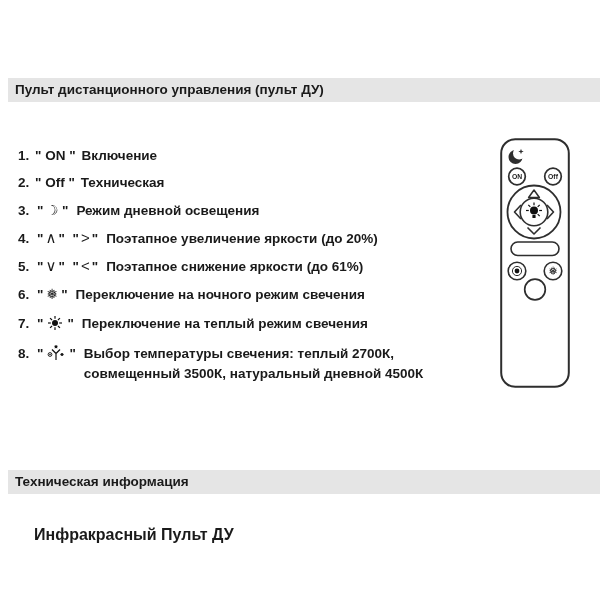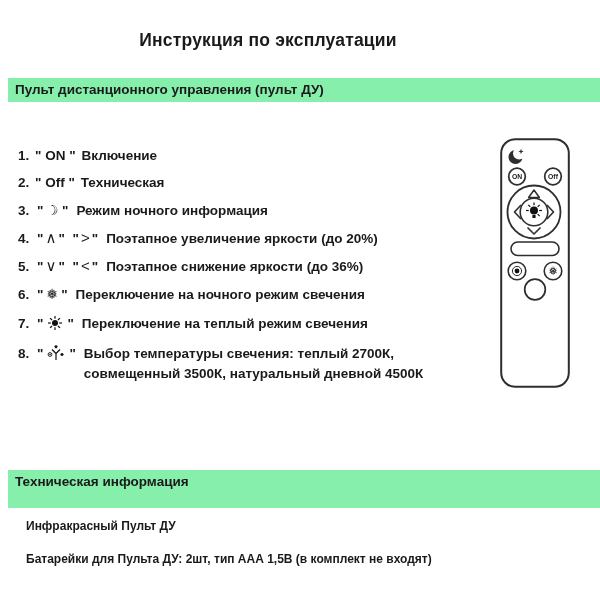--- a/index.html
+++ b/index.html
@@ -6,70 +6,69 @@
   .page{
     position:relative;width:600px;height:600px;background:#ffffff;
     font-family:"Liberation Sans","DejaVu Sans",sans-serif;
     color:#1a1a1a;overflow:hidden;
   }
   .title{
     position:absolute;top:30px;left:0;width:536px;margin:0;
     text-align:center;font-size:17.5px;font-weight:700;letter-spacing:.2px;
   }
   .bar{
-    position:absolute;left:8px;right:0;background:#86efac;
+    position:absolute;left:8px;right:0;background:#e5e5e5;
     font-size:13.5px;font-weight:700;padding-left:7px;box-sizing:border-box;
   }
   .bar1{top:78px;height:24px;line-height:24px;}
-  .bar2{top:470px;height:38px;line-height:23px;}
+  .bar2{top:470px;height:24px;line-height:23px;}
   .items{
     position:absolute;top:149px;left:18px;width:474px;margin:0;padding:0;
     list-style:none;font-size:13.5px;font-weight:700;
   }
   .items li{margin:0 0 13px 0;line-height:14px;white-space:nowrap;}
   .items li.wrap2{white-space:normal;}
   .num{display:inline-block;width:17px;}
   .symgrp{display:inline-block;margin-right:6px;}
   .symgrp .q{padding:0 2px;}
   .thin{font-weight:400;font-size:15px;}
   .moon-ch{display:inline-block;transform:scaleX(-1);font-size:14px;padding:0 1px;}
   .flake-ch{font-size:14px;padding:0 1px;}
   .icon16{vertical-align:-3px;margin:0 2px;}
   .icon18{vertical-align:-4px;margin:0 2px;}
   .txt8{display:inline-block;width:372px;vertical-align:top;white-space:normal;line-height:20px;}
   .remote{position:absolute;left:500px;top:138px;width:70px;height:250px;}
   .tech{position:absolute;top:506px;left:18px;margin:0;}
-  .tech p{margin:8px;font-size:12px;font-weight:700;line-height:25px;}
+  .tech p{margin:16px;font-size:16px;font-weight:700;line-height:25px;}
 </style>
 </head>
 <body>
 
 <div class="page">
 
-  <h1 class="title">Инструкция по эксплуатации</h1>
 
   <div class="bar bar1">
     <span>Пульт дистанционного управления (пульт ДУ)</span>
   </div>
 
   <ol class="items">
     <li>
       <span class="num">1.</span><span class="symgrp">" ON "</span><span>Включение</span>
     </li>
     <li>
       <span class="num">2.</span><span class="symgrp">" Off "</span><span>Техническая</span>
     </li>
     <li>
-      <span class="num">3.</span><span class="symgrp"><span class="q">"</span><span class="moon-ch">☾</span><span class="q">"</span></span><span>Режим ночного информация</span>
+      <span class="num">3.</span><span class="symgrp"><span class="q">"</span><span class="moon-ch">☾</span><span class="q">"</span></span><span>Режим дневной освещения</span>
     </li>
     <li>
       <span class="num">4.</span><span class="symgrp"><span class="q">"</span><span class="thin">∧</span><span class="q">"</span> <span class="q">"</span><span class="thin">&gt;</span><span class="q">"</span></span><span>Поэтапное увеличение яркости (до 20%)</span>
     </li>
     <li>
-      <span class="num">5.</span><span class="symgrp"><span class="q">"</span><span class="thin">∨</span><span class="q">"</span> <span class="q">"</span><span class="thin">&lt;</span><span class="q">"</span></span><span>Поэтапное снижение яркости (до 36%)</span>
+      <span class="num">5.</span><span class="symgrp"><span class="q">"</span><span class="thin">∨</span><span class="q">"</span> <span class="q">"</span><span class="thin">&lt;</span><span class="q">"</span></span><span>Поэтапное снижение яркости (до 61%)</span>
     </li>
     <li>
       <span class="num">6.</span><span class="symgrp"><span class="q">"</span><span class="flake-ch">❅</span><span class="q">"</span></span><span>Переключение на ночного режим свечения</span>
     </li>
     <li>
       <span class="num">7.</span><span class="symgrp"><span class="q">"</span><svg class="icon16" width="16" height="16" viewBox="0 0 16 16">
             <circle cx="8" cy="8" r="3" fill="#111"></circle>
             <g stroke="#111" stroke-width="1.2">
               <line x1="12.2" y1="8" x2="15" y2="8"></line>
               <line x1="10.97" y1="10.97" x2="12.95" y2="12.95"></line>
@@ -155,16 +154,15 @@
       <circle cx="35" cy="151.5" r="10.3" fill="#fff" stroke="#2e2e2e" stroke-width="1.7"></circle>
     </svg>
   </div>
 
   <div class="bar bar2">
     <span>Техническая информация</span>
   </div>
 
   <div class="tech">
     <p>Инфракрасный Пульт ДУ</p>
-    <p>Батарейки для Пульта ДУ: 2шт, тип ААА 1,5В (в комплект не входят)</p>
   </div>
 
 </div>
 
 </body></html>

